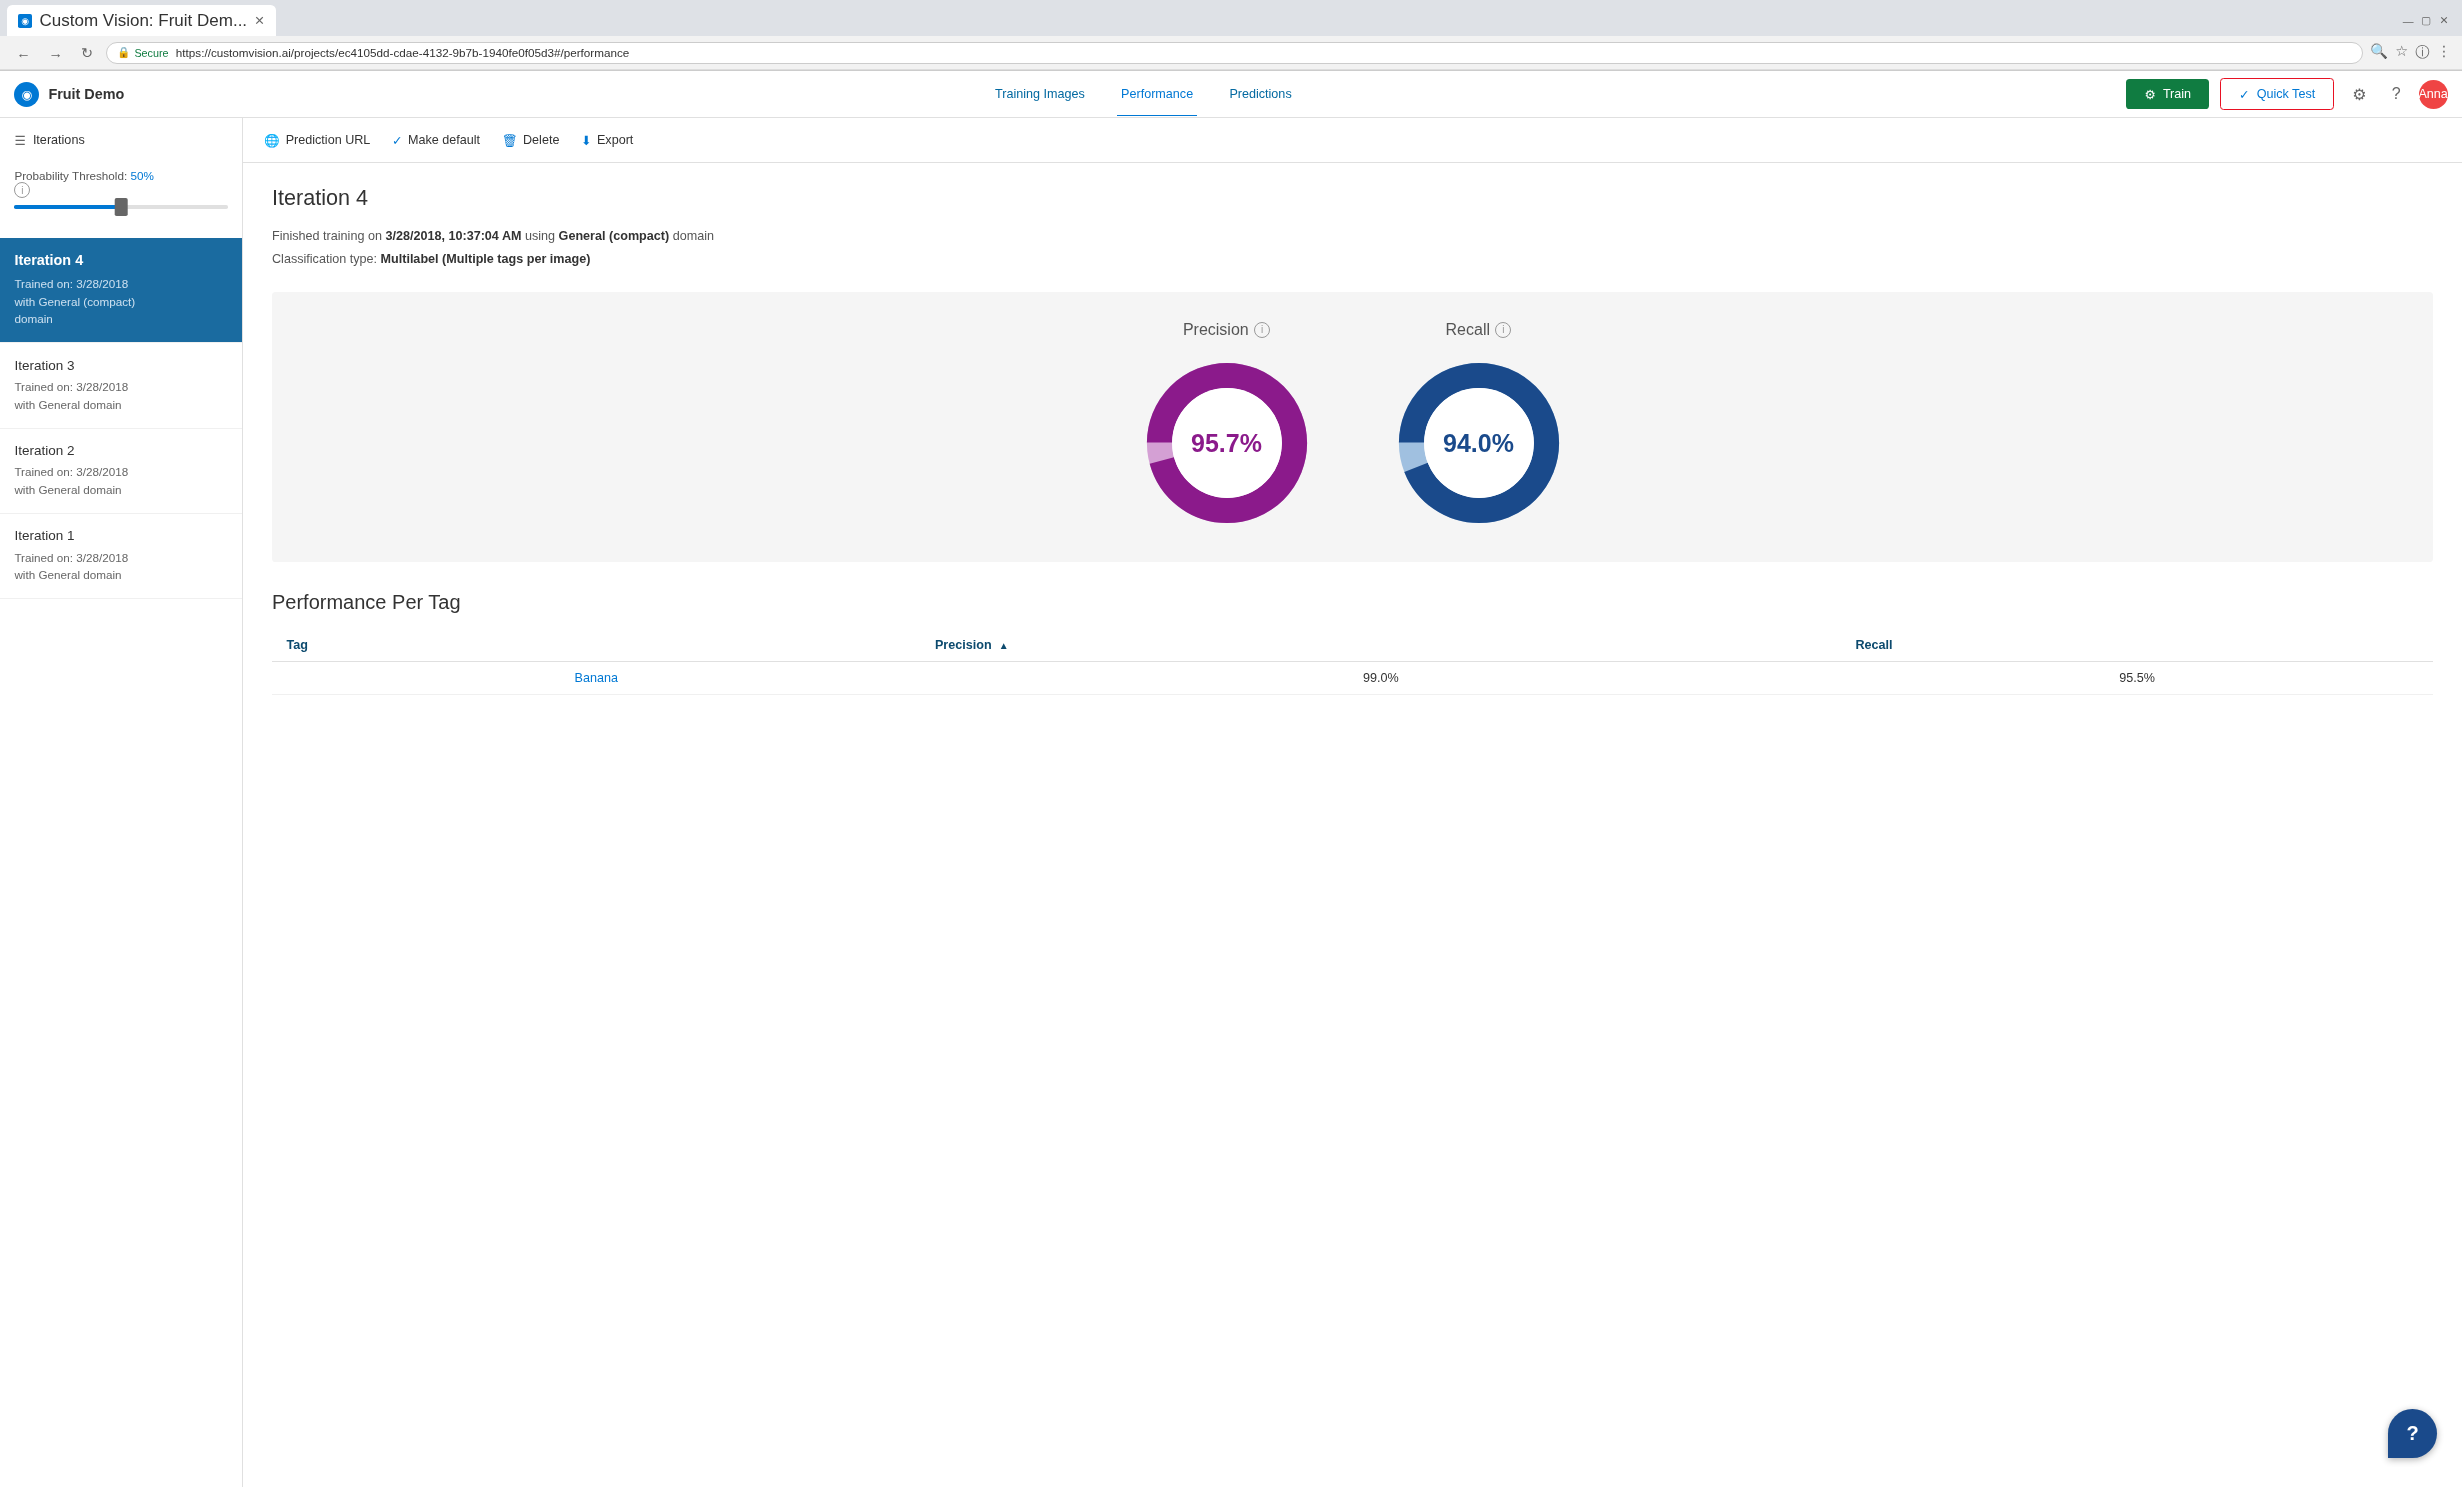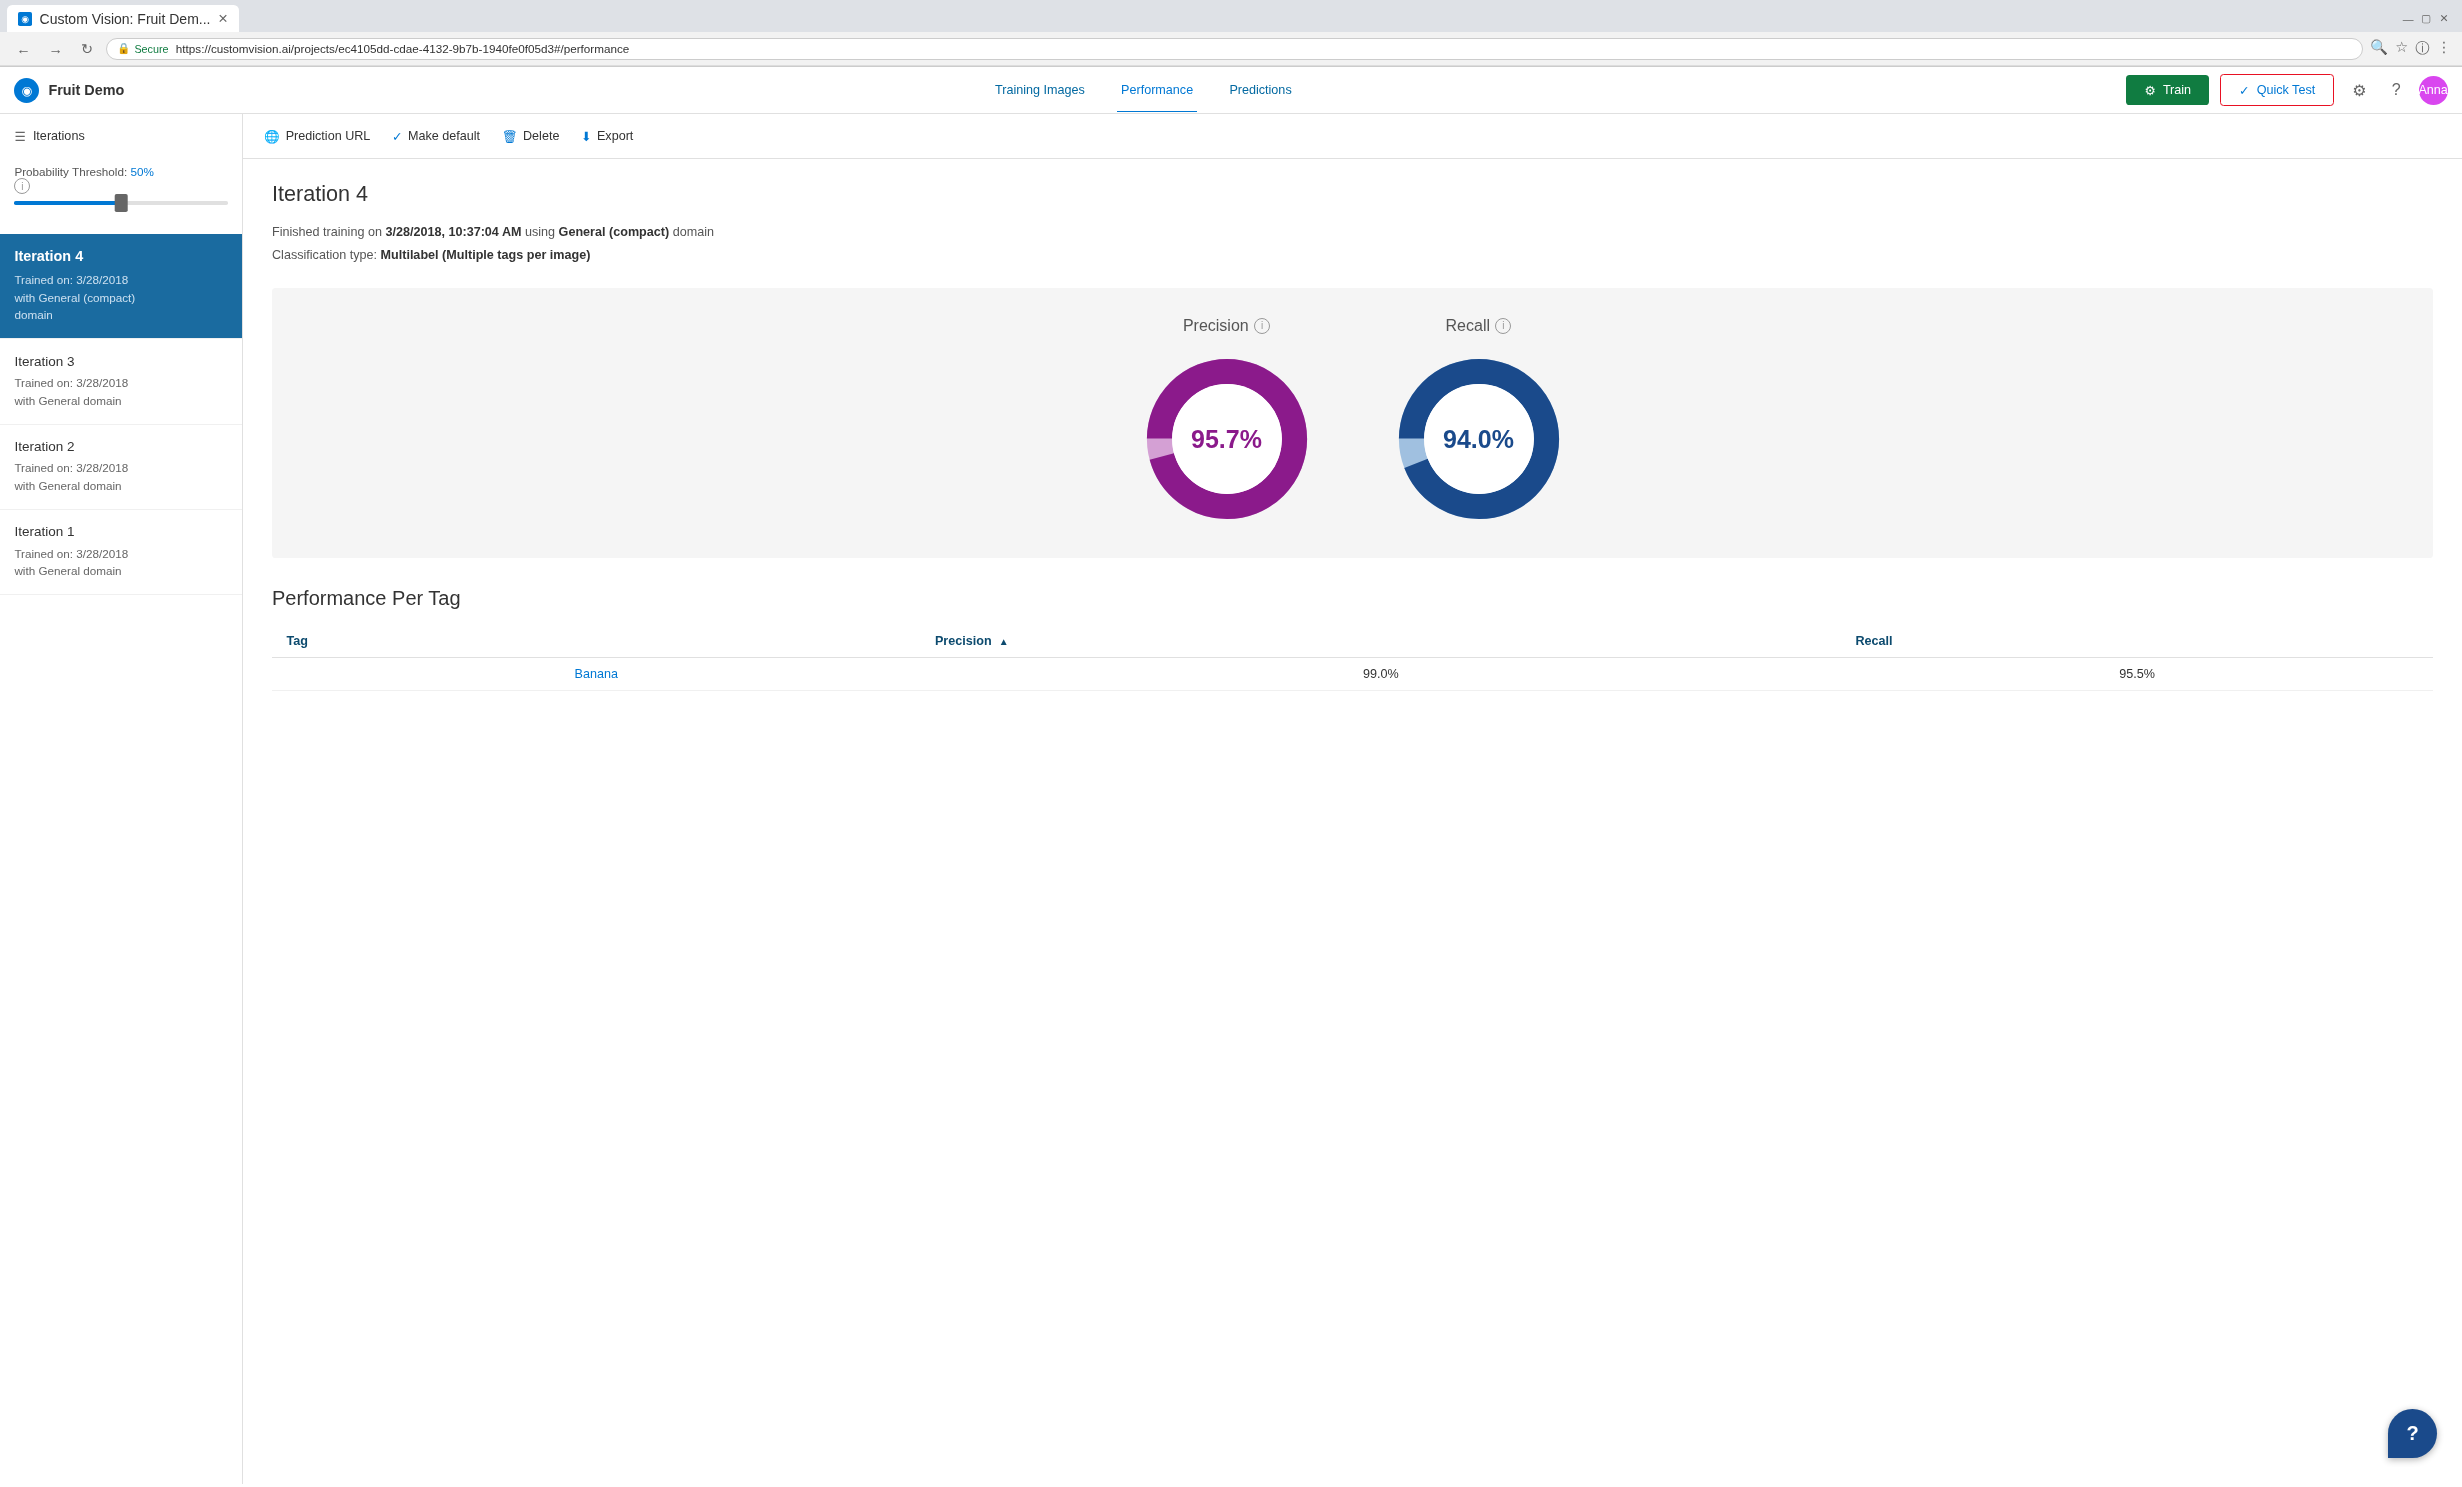--- a/index.html
+++ b/index.html
@@ -4,21 +4,21 @@
   <style>
     * { box-sizing: border-box; margin: 0; padding: 0; }
     body { font-family: 'Segoe UI', Arial, sans-serif; font-size: 12.6px; background: #fff; overflow: hidden; }
 
     
     .browser-chrome { background: #f2f2f2; border-bottom: 0.9px solid #ccc; }
     .tab-bar { display: flex; align-items: center; padding: 5.4px 7.2px 0; background: #dee1e6; }
     .tab { display: flex; align-items: center; background: #fff; border-radius: 5.4px 5.4px 0 0; padding: 5.4px 10.8px; font-size: 10.8px; gap: 7.2px; min-width: 180px; }
     .tab-favicon { width: 14.4px; height: 14.4px; background: #0078d4; border-radius: 1.8px; display: flex; align-items: center; justify-content: center; }
     .tab-favicon span { color: white; font-size: 9px; }
-    .tab-title { flex: 1; font-size: 14px; color: #333; }
+    .tab-title { flex: 1; font-size: 17px; color: #333; }
     .tab-close { color: #666; cursor: pointer; font-size: 12.6px; }
     .window-controls { margin-left: auto; display: flex; gap: 3.6px; padding-right: 3.6px; }
     .window-btn { width: 14.4px; height: 14.4px; display: flex; align-items: center; justify-content: center; font-size: 10.8px; color: #666; cursor: pointer; }
 
     .address-bar { display: flex; align-items: center; padding: 5.4px 10.8px; gap: 7.2px; background: #f2f2f2; border-bottom: 0.9px solid #ddd; }
     .nav-btn { color: #666; font-size: 14.4px; cursor: pointer; padding: 1.8px 5.4px; }
     .address-input { flex: 1; display: flex; align-items: center; background: #fff; border: 0.9px solid #ccc; border-radius: 18px; padding: 3.6px 10.8px; gap: 7.2px; font-size: 11.7px; }
     .secure-icon { color: #107c41; font-size: 10.8px; display: flex; align-items: center; gap: 3.6px; }
     .url-text { color: #333; font-size: 11.7px; }
     .address-actions { display: flex; gap: 7.2px; color: #666; }
@@ -30,21 +30,21 @@
     .logo-icon { width: 25px; height: 25px; background: #0078d4; border-radius: 50%; display: flex; align-items: center; justify-content: center; }
     .logo-icon span { color: white; font-size: 12.6px; }
     .app-name { font-size: 14.4px; font-weight: 600; color: #333; }
     .header-nav { display: flex; align-items: center; gap: 29px; flex: 1; justify-content: center; }
     .nav-item { font-size: 12.6px; color: #0369a1; cursor: pointer; padding: 14.4px 3.6px; text-decoration: none; }
     .nav-item.active { color: #0078d4; border-bottom: 1.8px solid #0078d4; font-weight: 500; }
     .header-actions { display: flex; align-items: center; gap: 10.8px; }
     .train-btn { background: #107c41; color: white; border: none; border-radius: 3.6px; padding: 7.2px 18px; font-size: 12.6px; cursor: pointer; display: flex; align-items: center; gap: 7.2px; }
     .quick-test-btn { background: white; color: #0078d4; border: 1.8px solid #e81123; border-radius: 3.6px; padding: 7.2px 18px; font-size: 12.6px; cursor: pointer; display: flex; align-items: center; gap: 7.2px; }
     .header-icon-btn { color: #666; font-size: 16px; cursor: pointer; padding: 3.6px 7.2px; }
-    .avatar { width: 29px; height: 29px; background: #d946ef; border-radius: 50%; display: flex; align-items: center; justify-content: center; color: white; font-size: 12.6px; }
+    .avatar { width: 29px; height: 29px; background: #ef4444; border-radius: 50%; display: flex; align-items: center; justify-content: center; color: white; font-size: 12.6px; }
 
     
     .main-layout { display: flex; height: calc(100vh - 117px); }
 
     
     .sidebar { width: 243px; border-right: 0.9px solid #e0e0e0; background: #fff; overflow-y: auto; flex-shrink: 0; position: relative; }
     .sidebar-header { display: flex; align-items: center; gap: 7.2px; padding: 14.4px; font-size: 12.6px; color: #333; }
     .sidebar-header-icon { color: #666; font-size: 12.6px; }
     .probability-section { padding: 7.2px 14.4px 14.4px; }
     .probability-label { font-size: 11.7px; color: #555; margin-bottom: 7.2px; }

